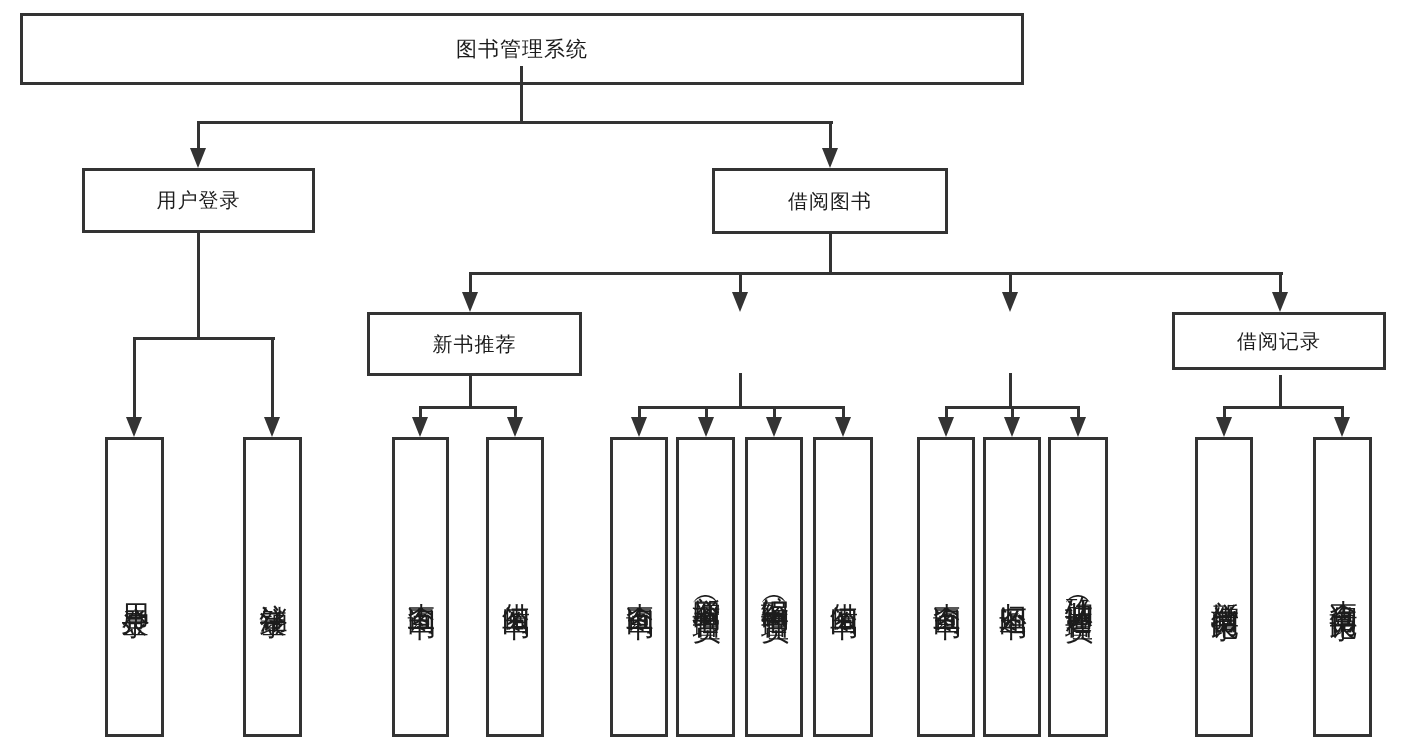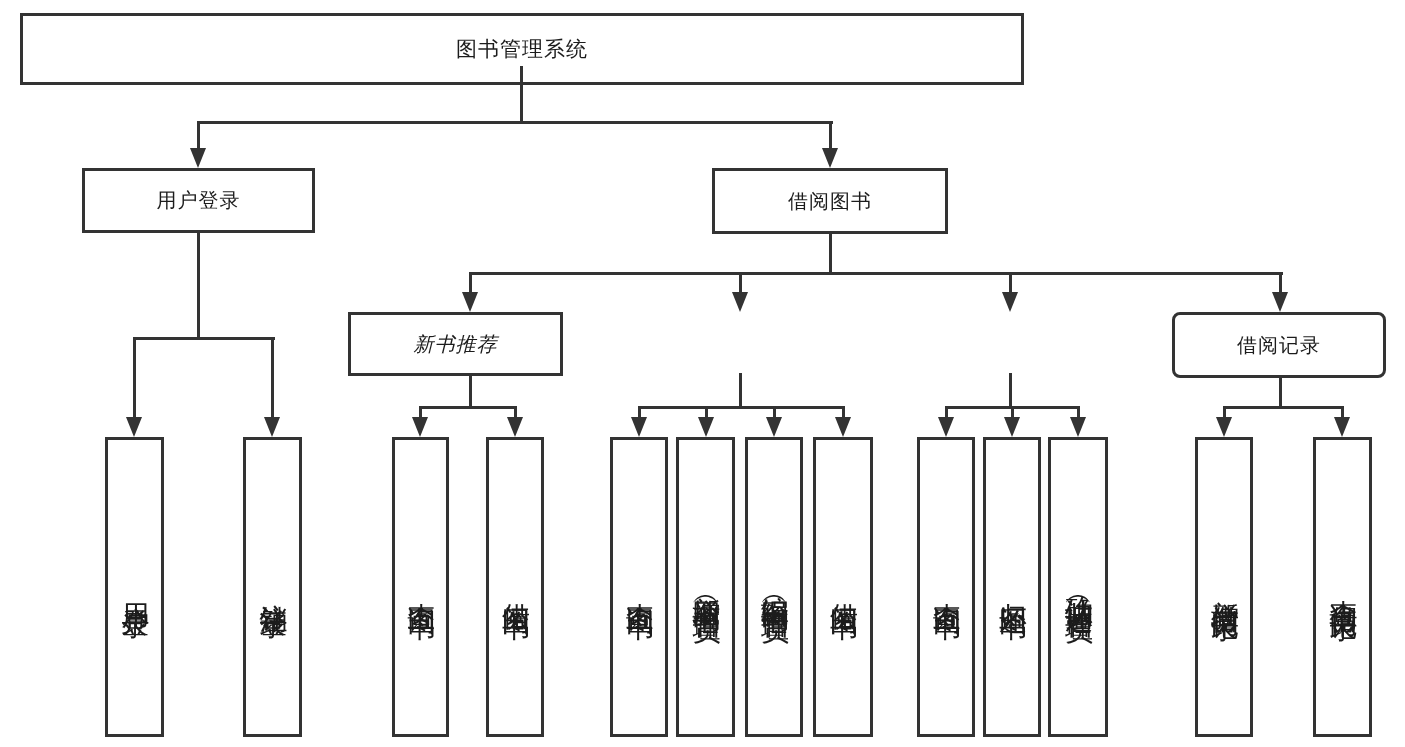--- a/index.html
+++ b/index.html
@@ -89,24 +89,24 @@
   <div class="ln" style="left:469px; top:272px; width:814px; height:3px;"></div>
   <div class="ln" style="left:469px; top:272px; width:3px; height:22px;"></div>
   <div class="ah" style="left:462px; top:292px;"></div>
   <div class="ln" style="left:739px; top:272px; width:3px; height:22px;"></div>
   <div class="ah" style="left:732px; top:292px;"></div>
   <div class="ln" style="left:1009px; top:272px; width:3px; height:22px;"></div>
   <div class="ah" style="left:1002px; top:292px;"></div>
   <div class="ln" style="left:1279px; top:272px; width:3px; height:22px;"></div>
   <div class="ah" style="left:1272px; top:292px;"></div>
 
-  <div class="box h" style="left:348px; top:312px; width:215px; height:64px;font-style:italic;">
+  <div class="box h" style="left:367px; top:312px; width:215px; height:64px;">
     <span>新书推荐</span>
   </div>
-  <div class="box h" style="left:1172px; top:312px; width:214px; height:66px;border-radius:8px;">
+  <div class="box h" style="left:1172px; top:312px; width:214px; height:58px;">
     <span>借阅记录</span>
   </div>
 
   <div class="ln" style="left:469px; top:373px; width:3px; height:36px;"></div>
   <div class="ln" style="left:419px; top:406px; width:98px; height:3px;"></div>
   <div class="ln" style="left:419px; top:406px; width:3px; height:13px;"></div>
   <div class="ah" style="left:412px; top:417px;"></div>
   <div class="ln" style="left:514px; top:406px; width:3px; height:13px;"></div>
   <div class="ah" style="left:507px; top:417px;"></div>
 

